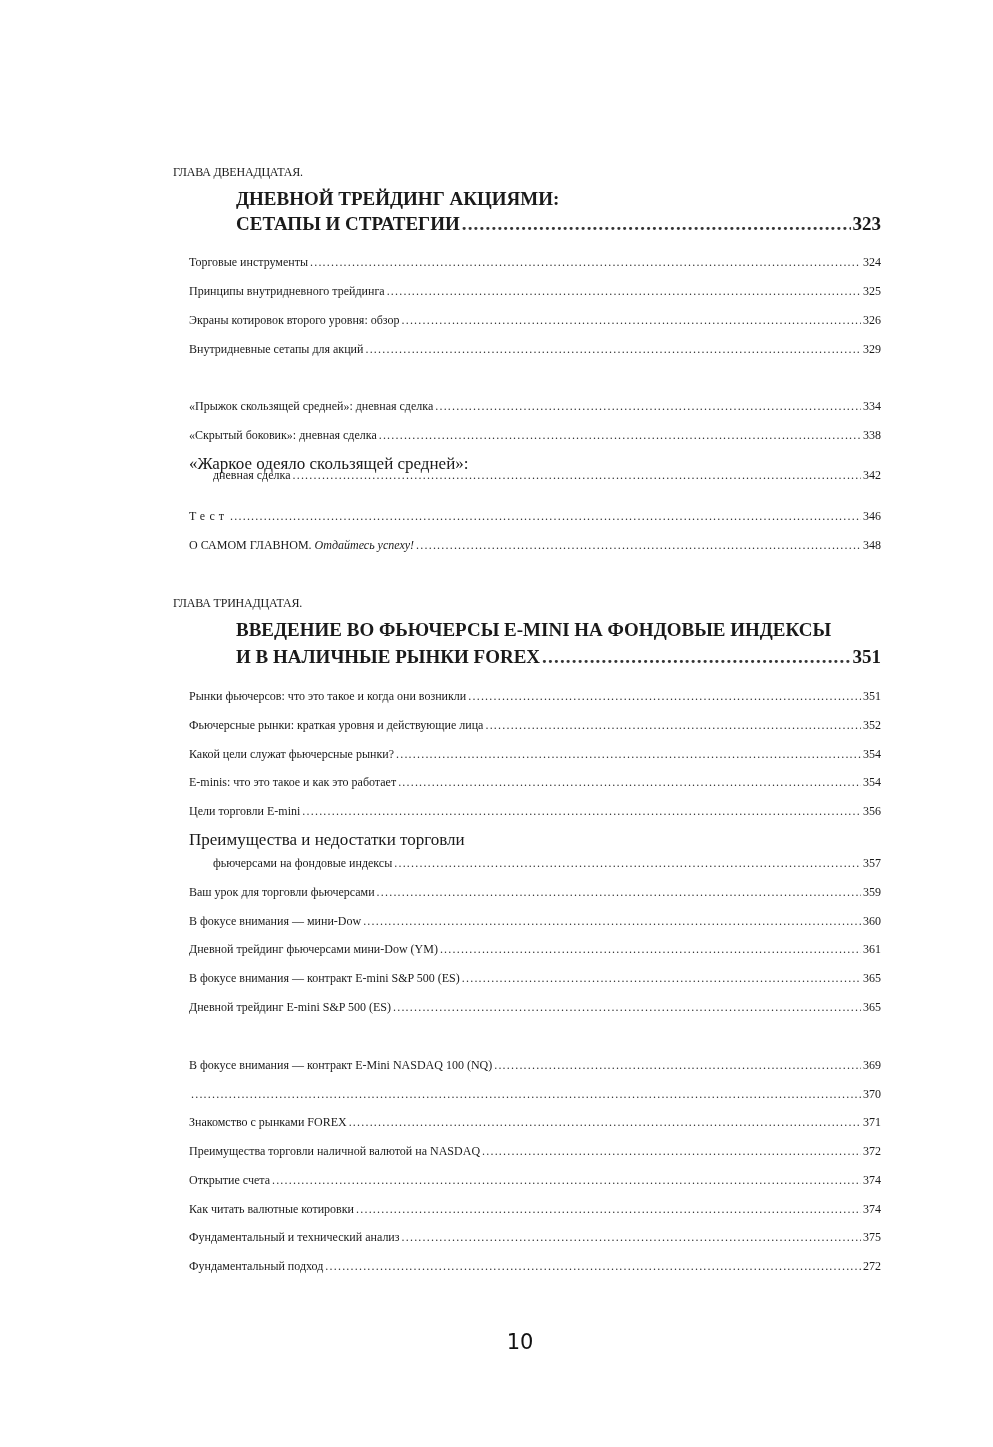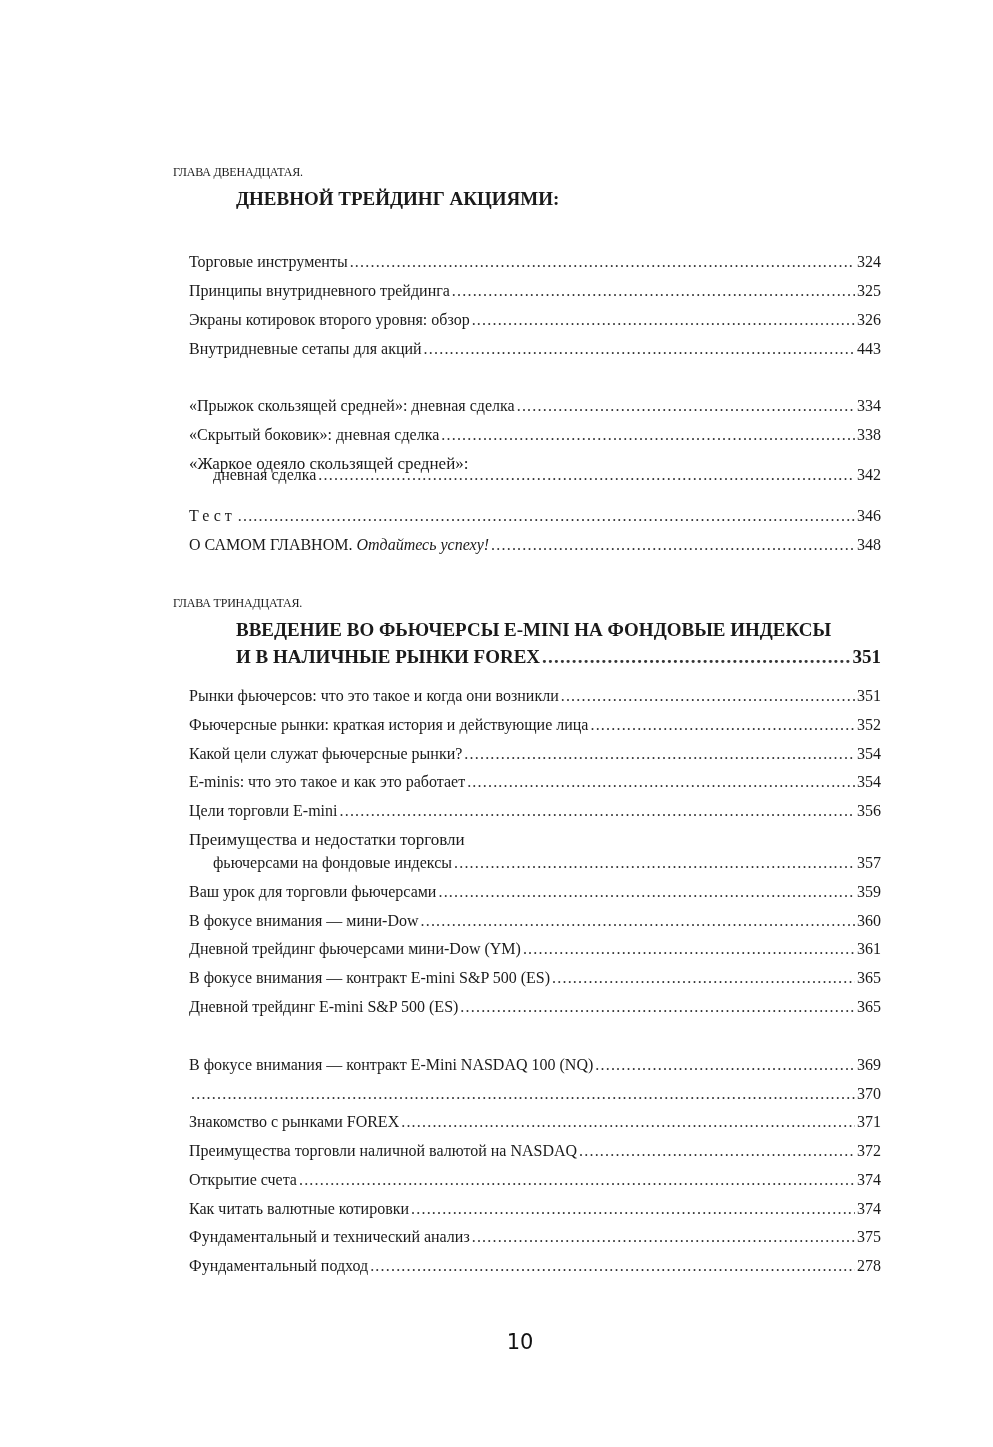--- a/index.html
+++ b/index.html
@@ -14,21 +14,21 @@
     font-size: 12px; line-height: 24px; letter-spacing: -0.2px;
     font-stretch: condensed;
   }
   .chapter-title-line {
     position: absolute; left: 236px; width: 645px;
     font-size: 19px; line-height: 24px; font-weight: bold;
     display: flex; align-items: flex-start; white-space: nowrap;
   }
   .entry {
     position: absolute; left: 189px; width: 692px;
-    font-size: 16px; line-height: 24px;
+    font-size: 12px; line-height: 24px;
     display: flex; align-items: flex-start; white-space: nowrap;
   }
   .entry.indent { left: 213px; width: 668px; }
   .entry-first-line {
     position: absolute; left: 189px;
     font-size: 17px; line-height: 24px; white-space: nowrap;
   }
   .leader {
     flex: 1 1 auto; overflow: hidden; margin: 0 2px;
     white-space: nowrap; letter-spacing: 1.2px; color: #333;
@@ -46,40 +46,45 @@
 </style>
 </head>
 <body>
 
 <div class="page">
 
   <div class="chapter-label" style="top:160px">ГЛАВА ДВЕНАДЦАТАЯ.</div>
   <div class="chapter-title-line" style="top:187px">
     <span>ДНЕВНОЙ ТРЕЙДИНГ АКЦИЯМИ:</span>
   </div>
+  <div class="chapter-title-line" style="top:212px">
+    <span>СЕТАПЫ И СТРАТЕГИИ</span>
+    <span class="leader"></span>
+    <span class="pg">323</span>
+  </div>
 
   <div class="entry" style="top:250px">
     <span>Торговые инструменты</span>
     <span class="leader"></span>
     <span class="pg">324</span>
   </div>
   <div class="entry" style="top:279px">
     <span>Принципы внутридневного трейдинга</span>
     <span class="leader"></span>
     <span class="pg">325</span>
   </div>
   <div class="entry" style="top:308px">
     <span>Экраны котировок второго уровня: обзор</span>
     <span class="leader"></span>
     <span class="pg">326</span>
   </div>
   <div class="entry" style="top:337px">
     <span>Внутридневные сетапы для акций</span>
     <span class="leader"></span>
-    <span class="pg">443</span>
+    <span class="pg">329</span>
   </div>
   <div class="entry" style="top:394px">
     <span>«Прыжок скользящей средней»: дневная сделка</span>
     <span class="leader"></span>
     <span class="pg">334</span>
   </div>
   <div class="entry" style="top:423px">
     <span>«Скрытый боковик»: дневная сделка</span>
     <span class="leader"></span>
     <span class="pg">338</span>
@@ -110,21 +115,21 @@
     <span class="leader"></span>
     <span class="pg">351</span>
   </div>
 
   <div class="entry" style="top:684px">
     <span>Рынки фьючерсов: что это такое и когда они возникли</span>
     <span class="leader"></span>
     <span class="pg">351</span>
   </div>
   <div class="entry" style="top:713px">
-    <span>Фьючерсные рынки: краткая история и действующие лица</span>
+    <span>Фьючерсные рынки: краткая уровня и действующие лица</span>
     <span class="leader"></span>
     <span class="pg">352</span>
   </div>
   <div class="entry" style="top:742px">
     <span>Какой цели служат фьючерсные рынки?</span>
     <span class="leader"></span>
     <span class="pg">354</span>
   </div>
   <div class="entry" style="top:770px">
     <span>E-minis: что это такое и как это работает</span>
@@ -197,17 +202,17 @@
     <span class="pg">374</span>
   </div>
   <div class="entry" style="top:1225px">
     <span>Фундаментальный и технический анализ</span>
     <span class="leader"></span>
     <span class="pg">375</span>
   </div>
   <div class="entry" style="top:1254px">
     <span>Фундаментальный подход</span>
     <span class="leader"></span>
-    <span class="pg">278</span>
+    <span class="pg">272</span>
   </div>
 
   <div class="folio">10</div>
 </div>
 
 </body></html>

